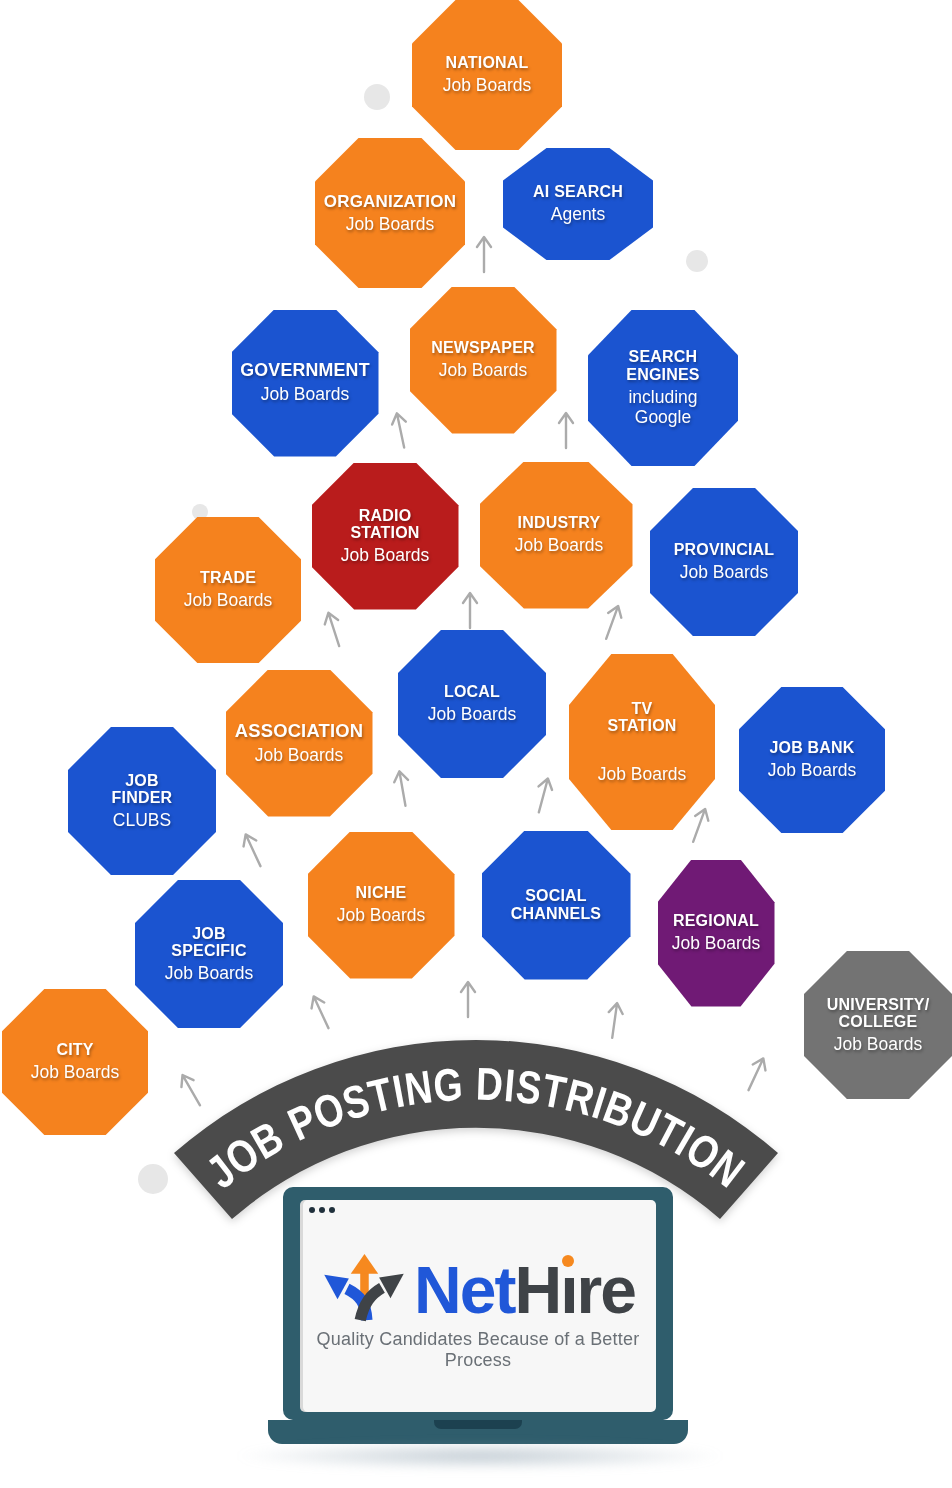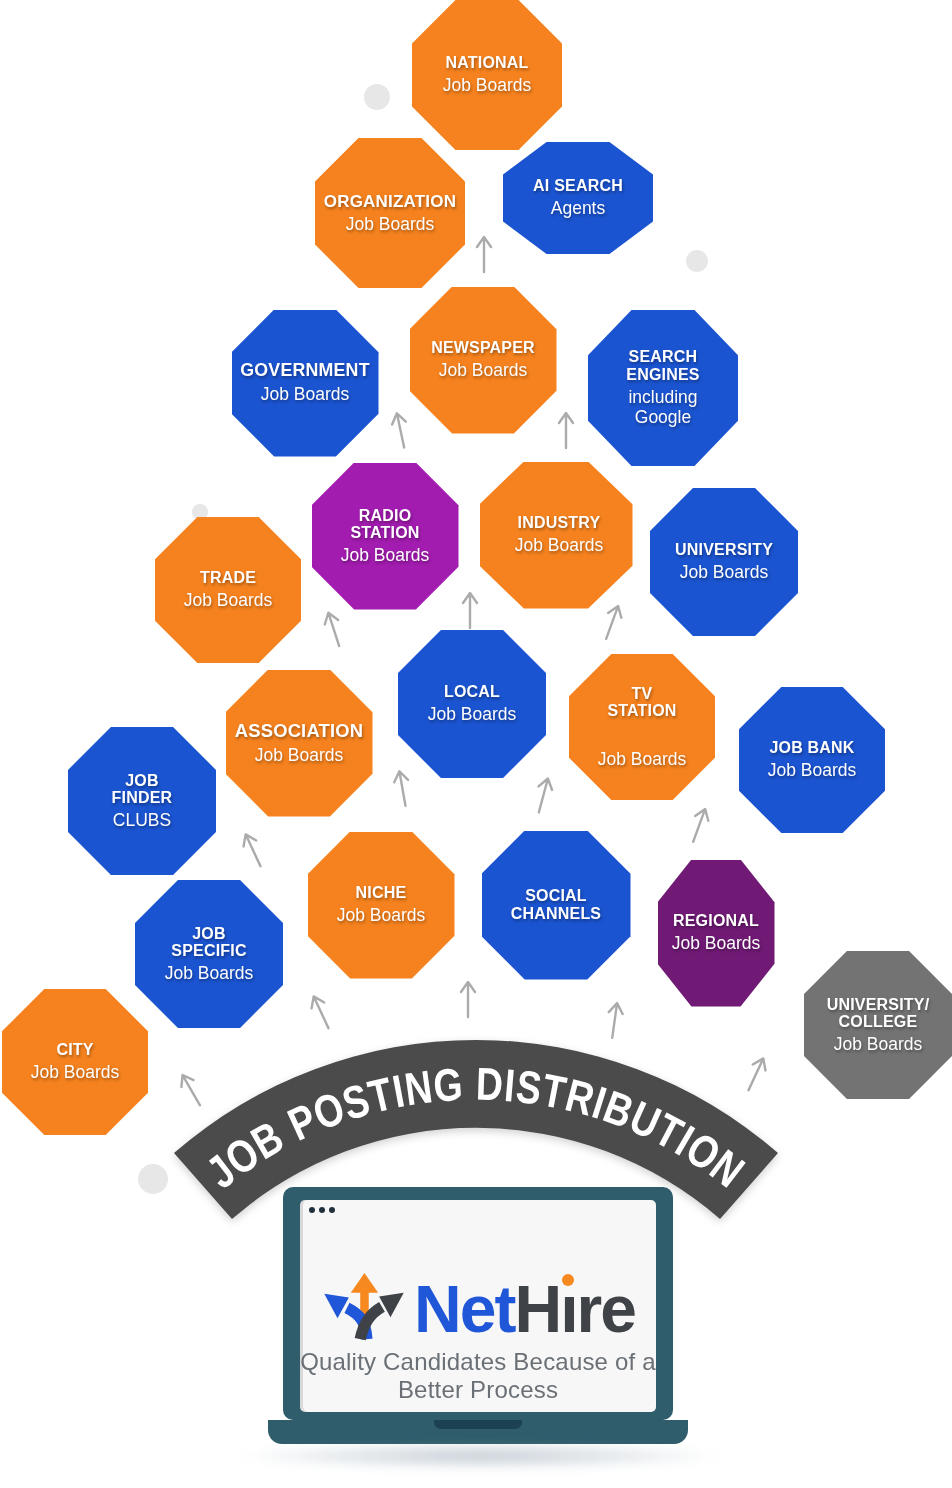--- a/index.html
+++ b/index.html
@@ -33,34 +33,34 @@
   .laptop-screen{
     position:absolute;left:283px;top:1187px;width:390px;height:233px;
     border-radius:10px;
   }
   .screen-inner{
     position:absolute;left:17px;top:13px;right:17px;bottom:8px;
     border-radius:5px;box-shadow:inset 3px 0 0 rgba(0,0,0,.12);
   }
   .browser-dots{position:absolute;left:9px;top:7px;display:flex;gap:4px;}
   .browser-dots span{width:6px;height:6px;border-radius:50%;display:block;}
-  .logo-area{position:absolute;left:0;right:0;top:52px;text-align:center;margin-top:19px;}
+  .logo-area{position:absolute;left:0;right:0;top:52px;text-align:center;}
   .logo-row{display:flex;align-items:flex-end;justify-content:center;gap:7px;height:70px;}
   .logo-mark{width:86px;height:70px;flex:0 0 auto;}
   .logo-text{
     font-size:66px;font-weight:700;letter-spacing:-2px;line-height:.95;
     white-space:nowrap;
   }
   .logo-i{position:relative;}
   .logo-i::after{
     content:"";position:absolute;left:50%;transform:translateX(-50%);
     top:2px;width:12px;height:12px;border-radius:50%;background:var(--logo-orange);
   }
   .tagline{
-    margin-top:7px;font-size:24px;font-weight:500;letter-spacing:.2px;
+    margin-top:7px;font-size:18px;font-weight:500;letter-spacing:.2px;
   }
   .laptop-base{
     position:absolute;left:268px;top:1420px;width:420px;height:24px;
     border-radius:0 0 14px 14px;
   }
   .base-notch{
     position:absolute;left:50%;top:0;transform:translateX(-50%);
     width:88px;height:9px;border-radius:0 0 7px 7px;
   }
   .laptop-shadow{
@@ -139,21 +139,21 @@
 
   <div id="octagons">
       <div class="oct" style="left: 412px; top: 0px; width: 150px; height: 150px; background: rgb(245, 130, 30);">
         <span class="t">NATIONAL</span>
         <span class="s">Job Boards</span>
       </div>
       <div class="oct" style="left: 315px; top: 138px; width: 150px; height: 150px; background: rgb(245, 130, 30);">
         <span class="t" style="font-size: 17px;">ORGANIZATION</span>
         <span class="s">Job Boards</span>
       </div>
-      <div class="oct" style="left: 503px; top: 142px; width: 150px; height: 112px; background: rgb(27, 84, 208);">
+      <div class="oct" style="left: 503px; top: 148px; width: 150px; height: 112px; background: rgb(27, 84, 208);">
         <span class="t">AI SEARCH</span>
         <span class="s">Agents</span>
       </div>
       <div class="oct" style="left: 231.5px; top: 309.5px; width: 147px; height: 147px; background: rgb(27, 84, 208);">
         <span class="t" style="font-size: 17.8px;">GOVERNMENT</span>
         <span class="s">Job Boards</span>
       </div>
       <div class="oct" style="left: 409.5px; top: 286.5px; width: 147px; height: 147px; background: rgb(245, 130, 30);">
         <span class="t">NEWSPAPER</span>
         <span class="s">Job Boards</span>
@@ -161,47 +161,47 @@
       <div class="oct" style="left: 588px; top: 310px; width: 150px; height: 156px; background: rgb(27, 84, 208);">
         <span class="t">SEARCH
 ENGINES</span>
         <span class="s">including
 Google</span>
       </div>
       <div class="oct" style="left: 155px; top: 517px; width: 146px; height: 146px; background: rgb(245, 130, 30);">
         <span class="t">TRADE</span>
         <span class="s">Job Boards</span>
       </div>
-      <div class="oct" style="left: 311.5px; top: 462.5px; width: 147px; height: 147px; background: #a21caf;">
+      <div class="oct" style="left: 311.5px; top: 462.5px; width: 147px; height: 147px; background: #b91c1c;">
         <span class="t">RADIO
 STATION</span>
         <span class="s">Job Boards</span>
       </div>
       <div class="oct" style="left: 479.5px; top: 461.5px; width: 147px; height: 147px; background: rgb(245, 130, 30); padding-left: 6px;">
         <span class="t">INDUSTRY</span>
         <span class="s">Job Boards</span>
       </div>
       <div class="oct" style="left: 650px; top: 488px; width: 148px; height: 148px; background: rgb(27, 84, 208);">
-        <span class="t">UNIVERSITY</span>
+        <span class="t">PROVINCIAL</span>
         <span class="s">Job Boards</span>
       </div>
       <div class="oct" style="left: 68px; top: 727px; width: 148px; height: 148px; background: rgb(27, 84, 208);">
         <span class="t">JOB
 FINDER</span>
         <span class="s">CLUBS</span>
       </div>
       <div class="oct" style="left: 225.5px; top: 669.5px; width: 147px; height: 147px; background: rgb(245, 130, 30);">
         <span class="t" style="font-size: 18.4px;">ASSOCIATION</span>
         <span class="s">Job Boards</span>
       </div>
       <div class="oct" style="left: 398px; top: 630px; width: 148px; height: 148px; background: rgb(27, 84, 208);">
         <span class="t">LOCAL</span>
         <span class="s">Job Boards</span>
       </div>
-      <div class="oct" style="left: 569px; top: 654px; width: 146px; height: 146px; background: rgb(245, 130, 30); gap: 26px;">
+      <div class="oct" style="left: 569px; top: 654px; width: 146px; height: 176px; background: rgb(245, 130, 30); gap: 26px;">
         <span class="t">TV
 STATION</span>
         <span class="s">Job Boards</span>
       </div>
       <div class="oct" style="left: 739px; top: 687px; width: 146px; height: 146px; background: rgb(27, 84, 208);">
         <span class="t">JOB BANK</span>
         <span class="s">Job Boards</span>
       </div>
       <div class="oct" style="left: 135px; top: 880px; width: 148px; height: 148px; background: rgb(27, 84, 208);">
         <span class="t">JOB

